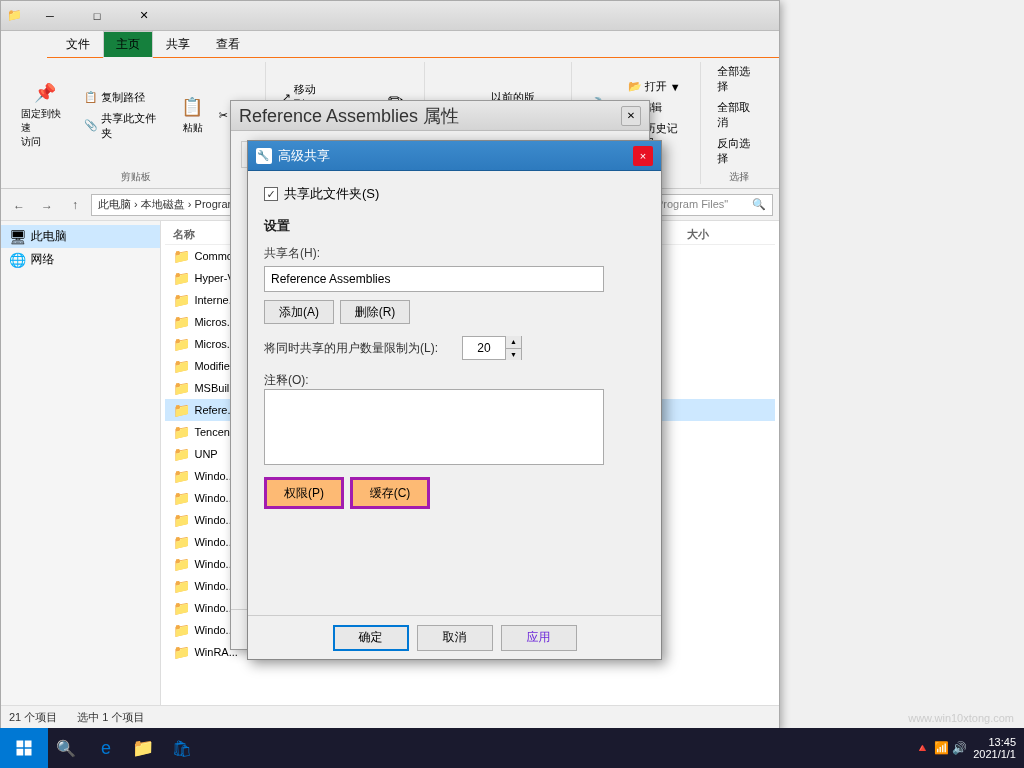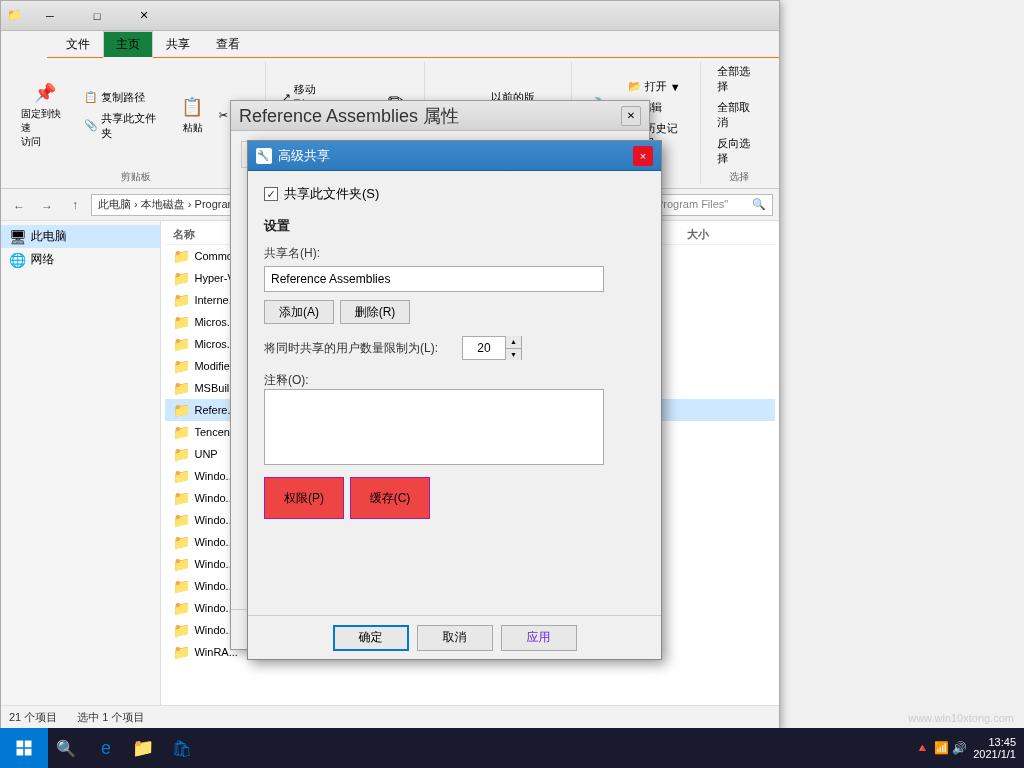--- a/index.html
+++ b/index.html
@@ -543,24 +543,24 @@
       border: 1px solid #aaa;
       background: white;
       margin-bottom: 12px;
     }
     .adv-action-row {
       display: flex;
       gap: 6px;
       margin-bottom: 16px;
     }
     .adv-action-btn {
-      height: 42px;
+      height: 32px;
       min-width: 80px;
-      background: #ef4444;
-      border: 1px solid #a21caf;
+      background: #fdba74;
+      border: 3px solid #a21caf;
       cursor: pointer;
       font-size: 12px;
       display: flex;
       align-items: center;
       justify-content: center;
       padding: 0 10px;
     }
     .adv-footer {
       position: absolute;
       bottom: 0;

